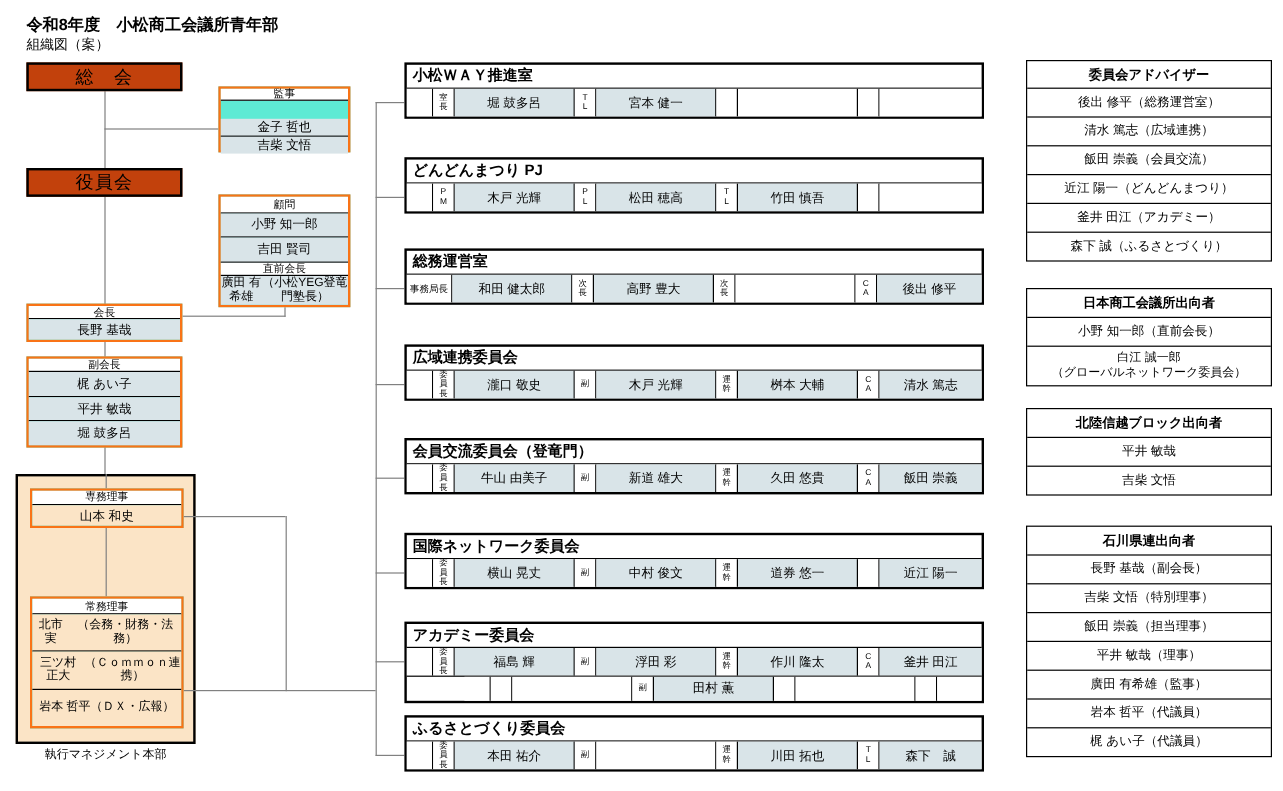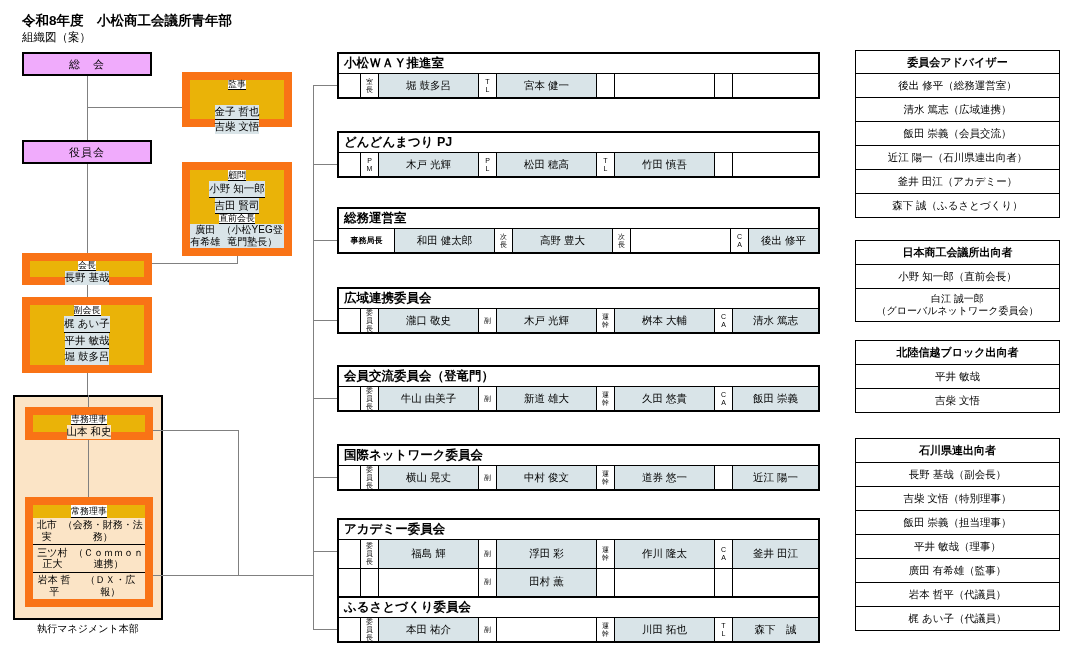--- a/index.html
+++ b/index.html
@@ -2,45 +2,45 @@
 <html><head>
 <meta charset="utf-8">
 <style>
   html,body{margin:0;padding:0;background:#fff;}
   #page{position:relative;width:1069px;height:659px;background:#fff;overflow:hidden;
         font-family:"Liberation Sans","DejaVu Sans",sans-serif;color:#000;}
   
   .ln{position:absolute;background:#808080;z-index:0;}
   .ln.over{z-index:2;}
   
-  .obox{position:absolute;border:8px solid #f97316;background:#eab308;box-sizing:border-box;z-index:4;
-        display:flex;flex-direction:column;align-items:center;}
+  .obox{position:absolute;border:2px solid #f97316;background:#5eead4;box-sizing:border-box;z-index:4;
+        display:flex;flex-direction:column;}
   .ohdr{font-size:9px;line-height:1;display:flex;align-items:center;justify-content:center;
         border-bottom:1px solid #000;background:#fff;}
   .omem{font-size:10.5px;display:flex;align-items:center;justify-content:center;
         background:#d9e4e8;border-bottom:1px solid #000;text-align:center;}
   .omem.orange{background:#fbe4c6;}
   .omem.two{flex-direction:row;font-size:10px;line-height:1.18;}
   .obox > :last-child{border-bottom:none;}
-  .plain{position:absolute;border:2px solid #000;background:#f0abfc;box-sizing:border-box;z-index:4;
-         display:flex;align-items:center;justify-content:center;font-size:11px;letter-spacing:1px;}
+  .plain{position:absolute;border:2px solid #000;background:#c2410c;box-sizing:border-box;z-index:4;
+         display:flex;align-items:center;justify-content:center;font-size:15px;letter-spacing:1px;}
   
   .exec{position:absolute;left:13px;top:395px;width:150px;height:225px;background:#fbe4c6;
         border:2px solid #000;box-sizing:border-box;z-index:1;}
   .exec-caption{position:absolute;left:20px;top:622px;width:136px;text-align:center;
         font-size:10px;z-index:4;}
   
   .committee{position:absolute;left:337px;width:483px;border:2px solid #000;background:#fff;
         box-sizing:border-box;z-index:4;display:flex;flex-direction:column;}
   .ctitle{height:19px;line-height:19px;font-weight:bold;font-size:12.5px;padding-left:5px;
         border-bottom:1.5px solid #000;}
   .crow{display:flex;flex:1;}
-  .crow + .crow{border-top:1px solid #000;}
+  .crow + .crow{border-top:1px solid #000;padding-left:48px;}
   .lead{width:22px;border-right:1px solid #000;box-sizing:border-box;background:#fff;}
-  .lead.wide{width:56px;font-size:8px;display:flex;align-items:center;justify-content:center;font-weight:bold;}
+  .lead.wide{width:38px;font-size:8px;display:flex;align-items:center;justify-content:center;}
   .rcell{width:18px;border-right:1px solid #000;box-sizing:border-box;font-size:7px;line-height:1.12;
         display:flex;align-items:center;justify-content:center;text-align:center;
         white-space:pre-line;background:#fff;}
   .ncell{width:100px;border-right:1px solid #000;box-sizing:border-box;font-size:10.5px;
         display:flex;align-items:center;justify-content:center;background:#d9e4e8;text-align:center;}
   .ncell.blank{background:#fff;}
   .ncell.last{flex:1;border-right:none;}
   
   .sbox{position:absolute;left:855px;width:205px;border:1.5px solid #000;background:#fff;
         box-sizing:border-box;z-index:4;display:flex;flex-direction:column;}
@@ -238,21 +238,21 @@
       <div class="rcell">副</div>
       <div class="ncell">中村 俊文</div>
       <div class="rcell">運
 幹</div>
       <div class="ncell">道券 悠一</div>
       <div class="rcell"></div>
       <div class="ncell last">近江 陽一</div>
     </div>
   </div>
 
-  <div class="committee" style="top:518px;height:80px;">
+  <div class="committee" style="top:518px;height:68px;">
     <div class="ctitle">アカデミー委員会</div>
     <div class="crow">
       <div class="lead"></div>
       <div class="rcell">委
 員
 長</div>
       <div class="ncell">福島 輝</div>
       <div class="rcell">副</div>
       <div class="ncell">浮田 彩</div>
       <div class="rcell">運
@@ -292,21 +292,21 @@
 L</div>
       <div class="ncell last">森下　誠</div>
     </div>
   </div>
 
   <div class="sbox" style="top:50px;">
     <div class="shdr" style="height:22px;">委員会アドバイザー</div>
     <div class="srow" style="height:23px;">後出 修平（総務運営室）</div>
     <div class="srow" style="height:23px;">清水 篤志（広域連携）</div>
     <div class="srow" style="height:23px;">飯田 崇義（会員交流）</div>
-    <div class="srow" style="height:23px;">近江 陽一（石川県連出向者）</div>
+    <div class="srow" style="height:23px;">近江 陽一（どんどんまつり）</div>
     <div class="srow" style="height:23px;">釜井 田江（アカデミー）</div>
     <div class="srow" style="height:23px;">森下 誠（ふるさとづくり）</div>
   </div>
 
   <div class="sbox" style="top:240px;">
     <div class="shdr" style="height:23px;">日本商工会議所出向者</div>
     <div class="srow" style="height:23px;">小野 知一郎（直前会長）</div>
     <div class="srow" style="height:32px;font-size:10px;">白江 誠一郎
 （グローバルネットワーク委員会）</div>
   </div>

